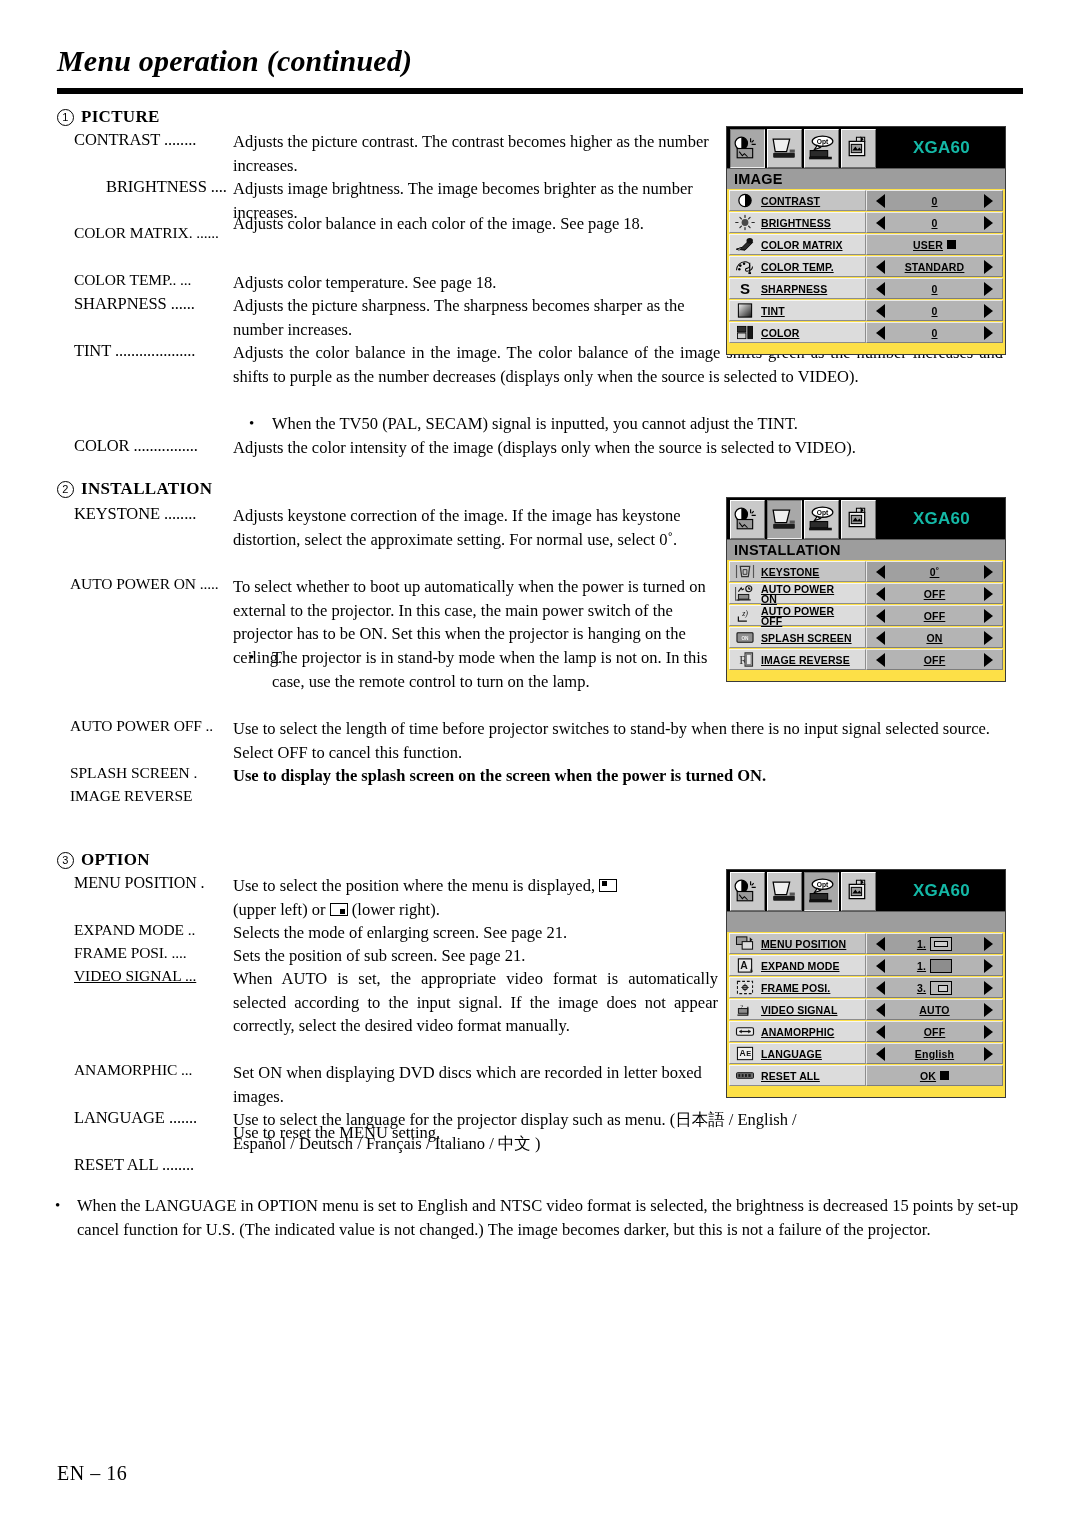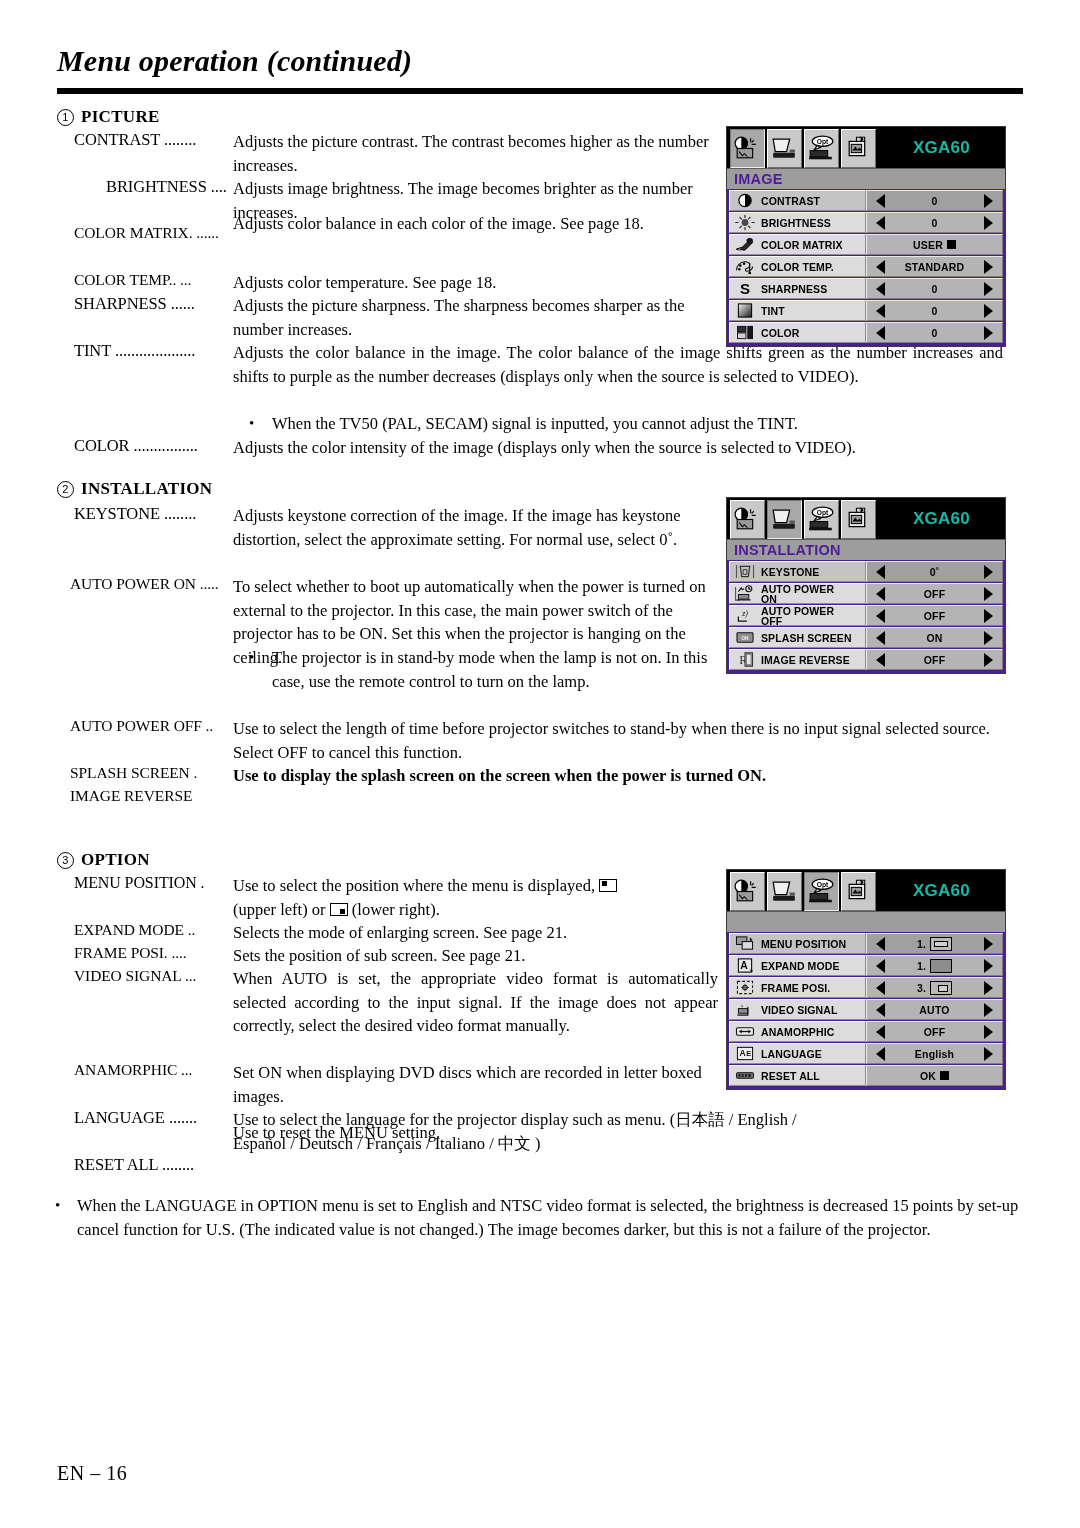--- a/index.html
+++ b/index.html
@@ -152,32 +152,32 @@
     font-size: 17px;
     display: flex;
     align-items: center;
     justify-content: center;
     letter-spacing: 0.3px;
     padding-bottom: 2px;
   }
   .osd-title {
     height: 21px;
     background: #9d9d9d;
-    color: #4c1d95;
+    color: #000000;
     font-weight: bold;
     font-size: 14.5px;
     display: flex;
     align-items: center;
     padding-left: 7px;
     letter-spacing: 0.2px;
     border-top: 1px solid #5c5c5c;
     box-sizing: border-box;
   }
   .osd-title.blank { color: transparent; }
-  .osd-rows { background: #4c1d95; padding: 1px 2px 2px 2px; }
+  .osd-rows { background: #fde047; padding: 1px 2px 10px 2px; text-decoration: underline; }
   .osd-row {
     display: flex;
     align-items: stretch;
     height: 21px;
     margin-bottom: 1px;
   }
   .osd-lcell {
     width: 137px;
     background: #dcdcdc;
     display: flex;
@@ -327,21 +327,21 @@
     <span class="mini-rect lr"><i></i></span>
     <span>(lower right).</span>
   </div>
 
   <div class="term" style="left:74px; top:921px; font-size:15.5px;">EXPAND MODE ..</div>
   <div class="desc" style="left:233px; top:921px; width:490px;">Selects the mode of enlarging screen. See page 21.</div>
 
   <div class="term" style="left:74px; top:944px; font-size:15.5px;">FRAME POSI. ....</div>
   <div class="desc" style="left:233px; top:944px; width:490px;">Sets the position of sub screen. See page 21.</div>
 
-  <div class="term" style="left:74px; top:967px; font-size:15.5px;">VIDEO SIGNAL ...</div>
+  <div class="term" style="left:74px; top:967px; font-size:15.5px;text-decoration:underline;">VIDEO SIGNAL ...</div>
   <div class="desc just" style="left:233px; top:967px; width:485px;">When AUTO is set, the appropriate video format is automatically selected according to the input signal. If the image does not appear correctly, select the desired video format manually.</div>
 
   <div class="term" style="left:74px; top:1061px; font-size:15.5px;">ANAMORPHIC ...</div>
   <div class="desc" style="left:233px; top:1061px; width:486px;">Set ON when displaying DVD discs which are recorded in letter boxed images.</div>
 
   <div class="term" style="left:74px; top:1108px;">LANGUAGE .......</div>
   <div class="desc" style="left:233px; top:1108px; width:580px;">Use to select the language for the projector display such as menu. (日本語 / English / Español / Deutsch / Français / Italiano / 中文 )</div>
 
   <div class="term" style="left:74px; top:1155px;">RESET ALL ........</div>
   <div class="desc" style="left:233px; top:1121px; width:486px;">Use to reset the MENU setting.</div>

